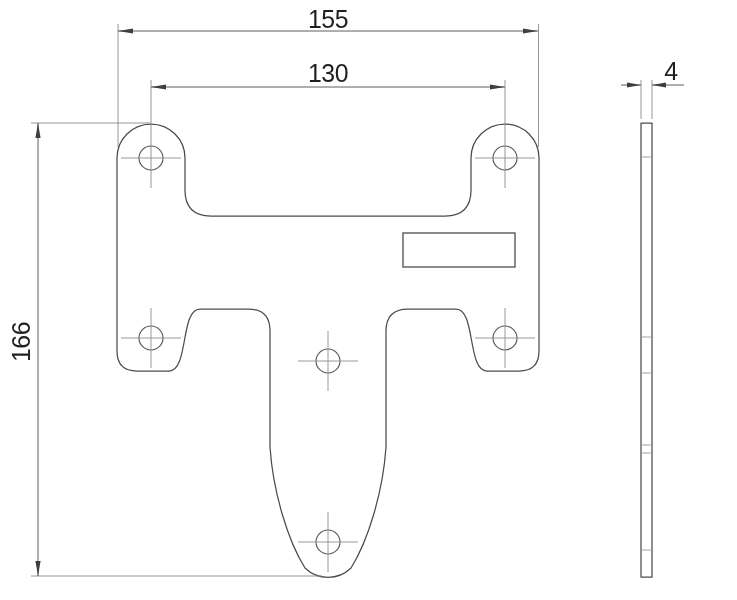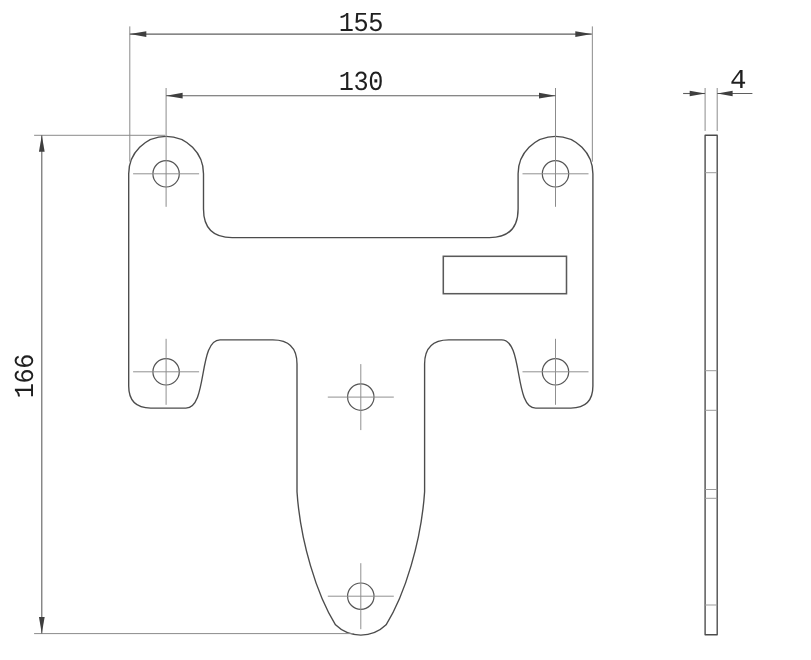--- a/index.html
+++ b/index.html
@@ -1,18 +1,18 @@
 <!DOCTYPE html>
 <html><head>
 <meta charset="utf-8">
 <style>
   html,body{margin:0;padding:0;background:#f2f2f2;}
   .canvas{
     width:737px;height:600px;background:#ffffff;position:relative;
-    font-family:Liberation Mono, monospace;
+    font-family:Liberation Sans, sans-serif;
   }
   svg{display:block;}
   .outline{stroke:#4c4c4c;stroke-width:1.25;fill:none;stroke-linejoin:round;}
   .recess{stroke:#5a5a5a;stroke-width:1.4;fill:none;}
   .hole{stroke:#555555;stroke-width:1.1;fill:none;}
   .center{stroke:#8f8f8f;stroke-width:0.9;fill:none;}
   .dim{stroke:#5f5f5f;stroke-width:1;fill:none;}
   .ext{stroke:#8a8a8a;stroke-width:0.9;fill:none;}
   .arrow{fill:#3f3f3f;stroke:none;}
   .dimtext{fill:#1f1f1f;font-size:25px;letter-spacing:-0.5px;}

